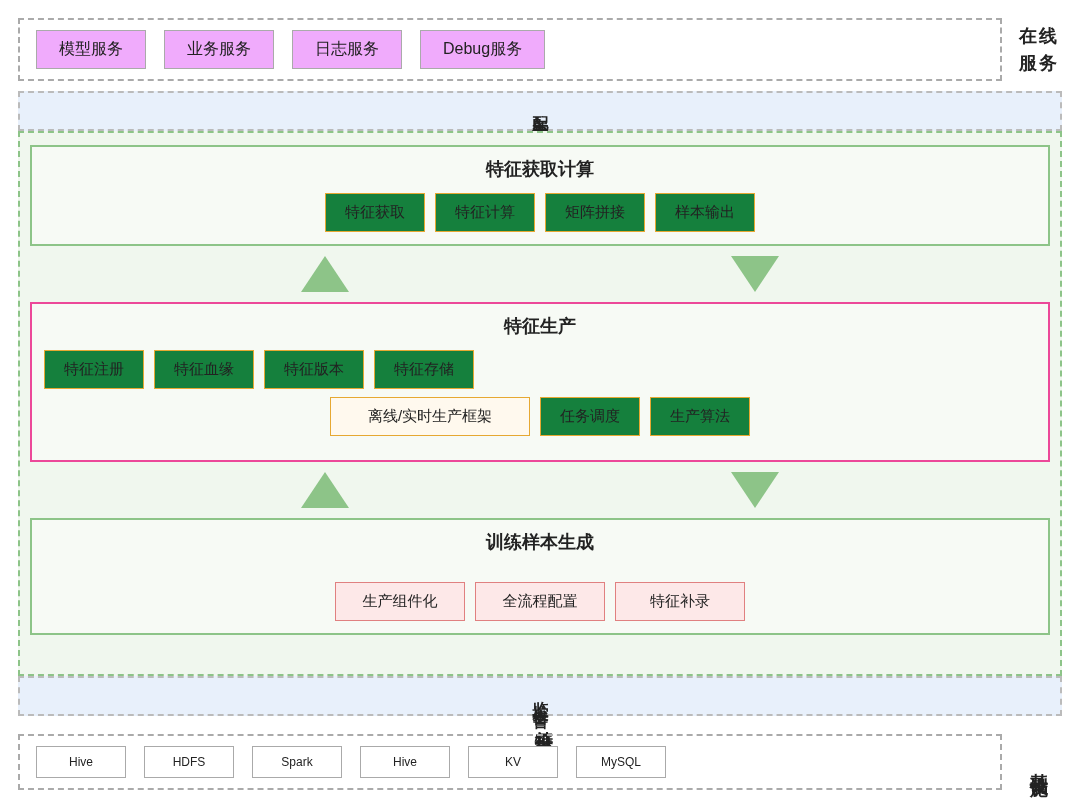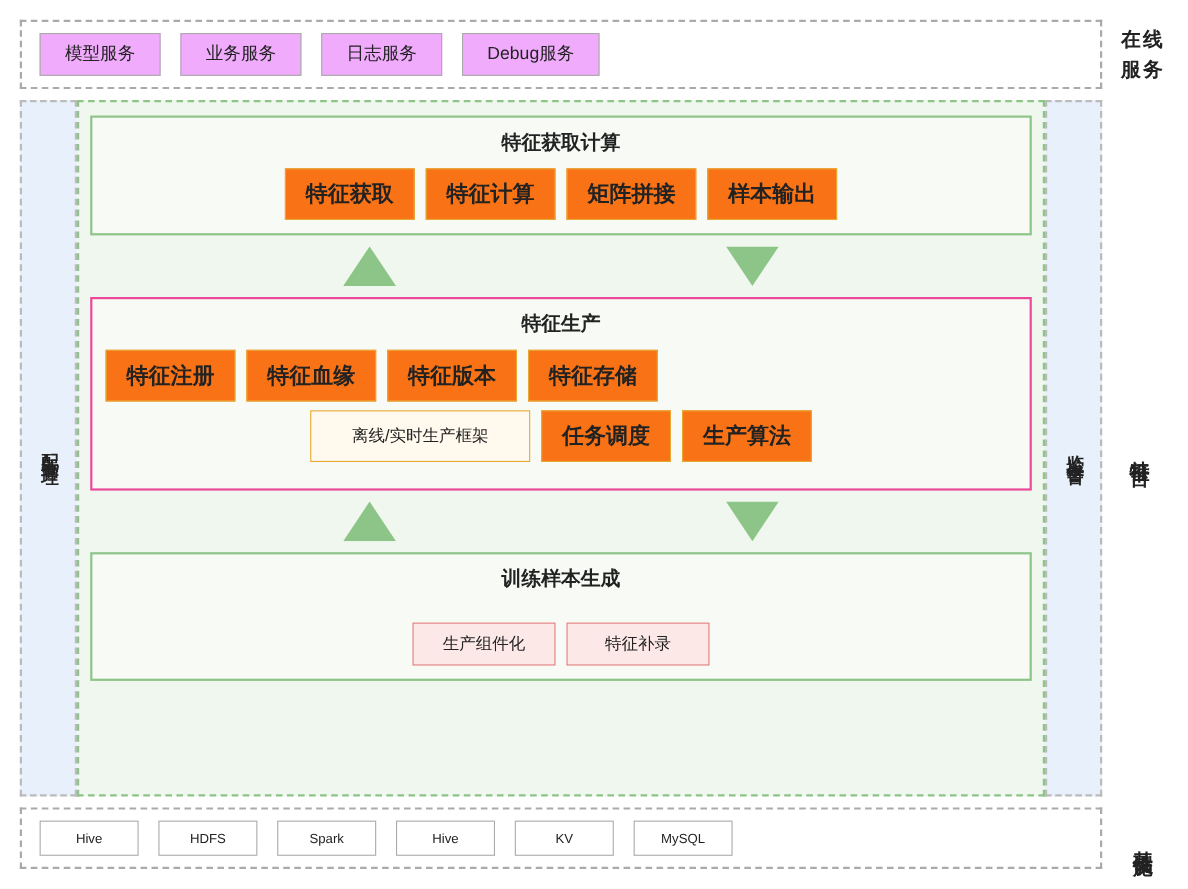--- a/index.html
+++ b/index.html
@@ -59,21 +59,21 @@
       writing-mode: vertical-rl;
       text-orientation: upright;
       font-size: 18px;
       font-weight: bold;
       letter-spacing: 2px;
     }
 
     
     .middle-section {
       display: flex;
-      flex-direction: row;
+      flex-direction: column;
       flex: 1;
       gap: 0;
       margin-bottom: 10px;
     }
 
     .left-label {
       display: flex;
       align-items: center;
       justify-content: center;
       min-width: 52px;
@@ -157,29 +157,28 @@
       margin-bottom: 4px;
     }
     .orange-boxes {
       display: flex;
       flex-direction: row;
       gap: 10px;
       justify-content: center;
     }
     .orange-box {
       border: 1.5px solid #e6a832;
-      background: #f97316;
+      background: #15803d;
       padding: 9px 18px;
-      font-size: 20px;
+      font-size: 15px;
       color: #222;
       display: flex;
       align-items: center;
       justify-content: center;
       min-width: 100px;
-      font-weight: bold;
     }
 
     
     .arrows-row {
       display: flex;
       flex-direction: row;
       align-items: center;
       justify-content: space-around;
       padding: 0 80px;
       gap: 0;
@@ -383,20 +382,21 @@
         <svg class="arrow-svg" width="48" height="36" viewBox="0 0 48 36">
           <polygon points="24,36 48,0 0,0" fill="#8dc488"></polygon>
         </svg>
       </div>
     </div>
 
     <div class="training-sample">
       <div class="section-title">训练样本生成</div>
       <div class="pink-boxes">
         <div class="pink-box">生产组件化</div>
+        <div class="pink-box">全流程配置</div>
         <div class="pink-box">特征补录</div>
       </div>
     </div>
 
   </div>
 
   <div class="right-label">
     <span class="right-label-text">监控告警</span>
   </div>
 

